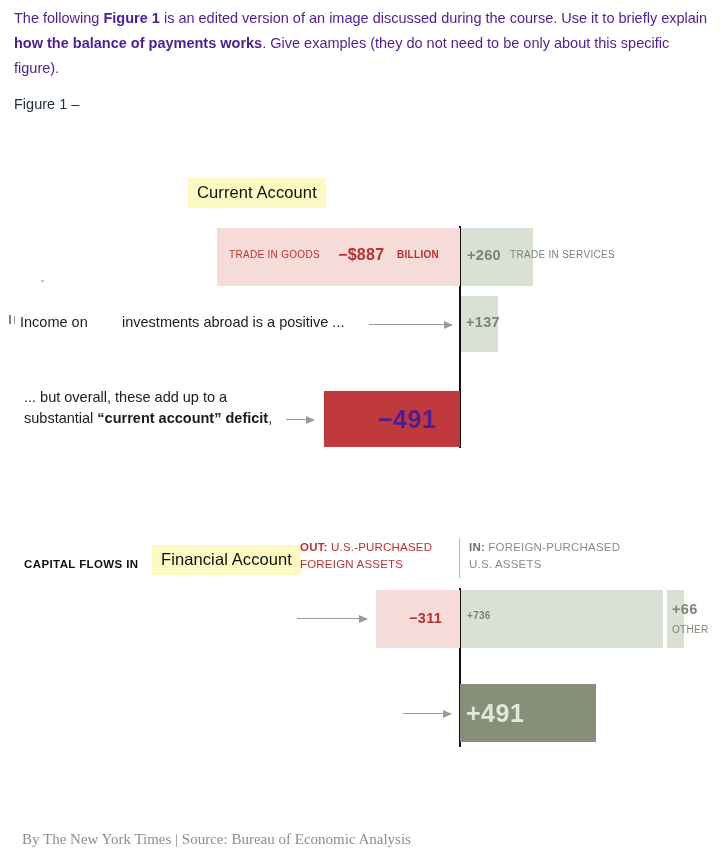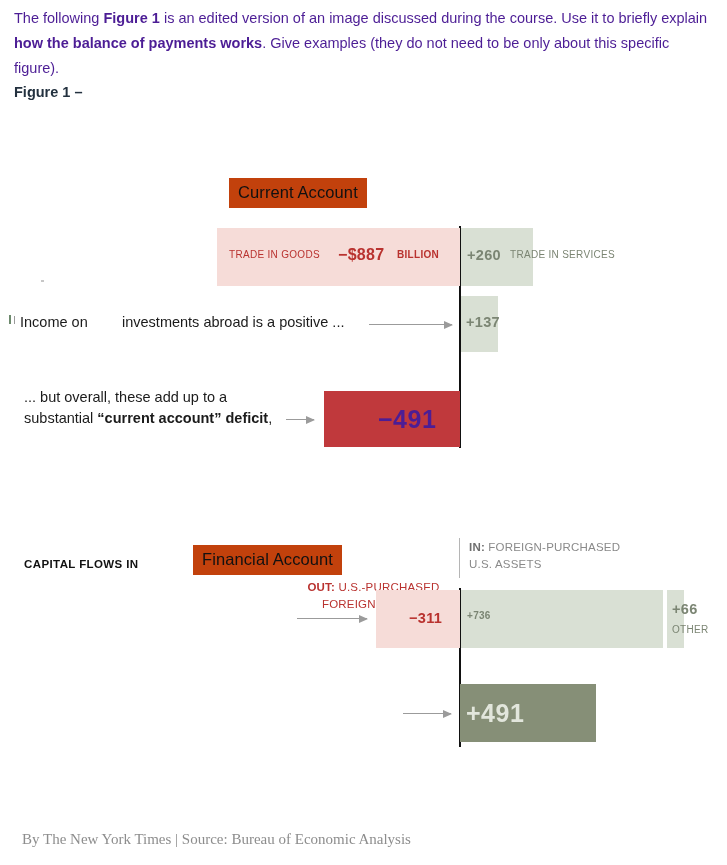--- a/index.html
+++ b/index.html
@@ -25,23 +25,23 @@
     width: 700px;
     font-size: 14.5px;
     line-height: 25px;
     color: #4c1d95;
   }
   .prompt b { font-weight: 700; }
 
   .figure-label {
     position: absolute;
     left: 14px;
-    top: 84px;
+    top: 96px;
     font-size: 14.5px;
-    font-weight: 700;
+    font-weight: 400;
     color: #23313f;
   }
 
   
   .figure {
     position: absolute;
     left: 0;
     top: 0;
     width: 727px;
     height: 865px;
@@ -50,28 +50,27 @@
   
   .axis {
     position: absolute;
     width: 2px;
     background: #111111;
   }
 
   
   .hl {
     position: absolute;
-    background: #c2410c;
+    background: #fef9c3;
     font-size: 16.5px;
     font-weight: 400;
     color: #111111;
     padding: 5px 9px 6px 9px;
     white-space: nowrap;
     letter-spacing: 0.1px;
-    margin-left: 41px;
   }
 
   
   .bar {
     position: absolute;
     box-sizing: border-box;
   }
   .bar-pink      { background: #f6dcd8; }
   .bar-green     { background: #d9e0d4; }
   .bar-red-solid { background: #c0393c; }
@@ -133,21 +132,21 @@
   }
 
   .colhead {
     position: absolute;
     font-size: 11.5px;
     line-height: 17px;
     letter-spacing: 0.2px;
     white-space: nowrap;
   }
   .colhead .tag { font-weight: 700; }
-  .colhead-out { color: #b9322f; text-align: center; margin-top: 40px; }
+  .colhead-out { color: #b9322f; text-align: left; }
   .colhead-in  { color: #8a8a8a; text-align: left; }
   .colhead-in .tag { color: #6f6f6f; }
 
   .divider {
     position: absolute;
     width: 1px;
     background: #b5b5b5;
   }
 
   

